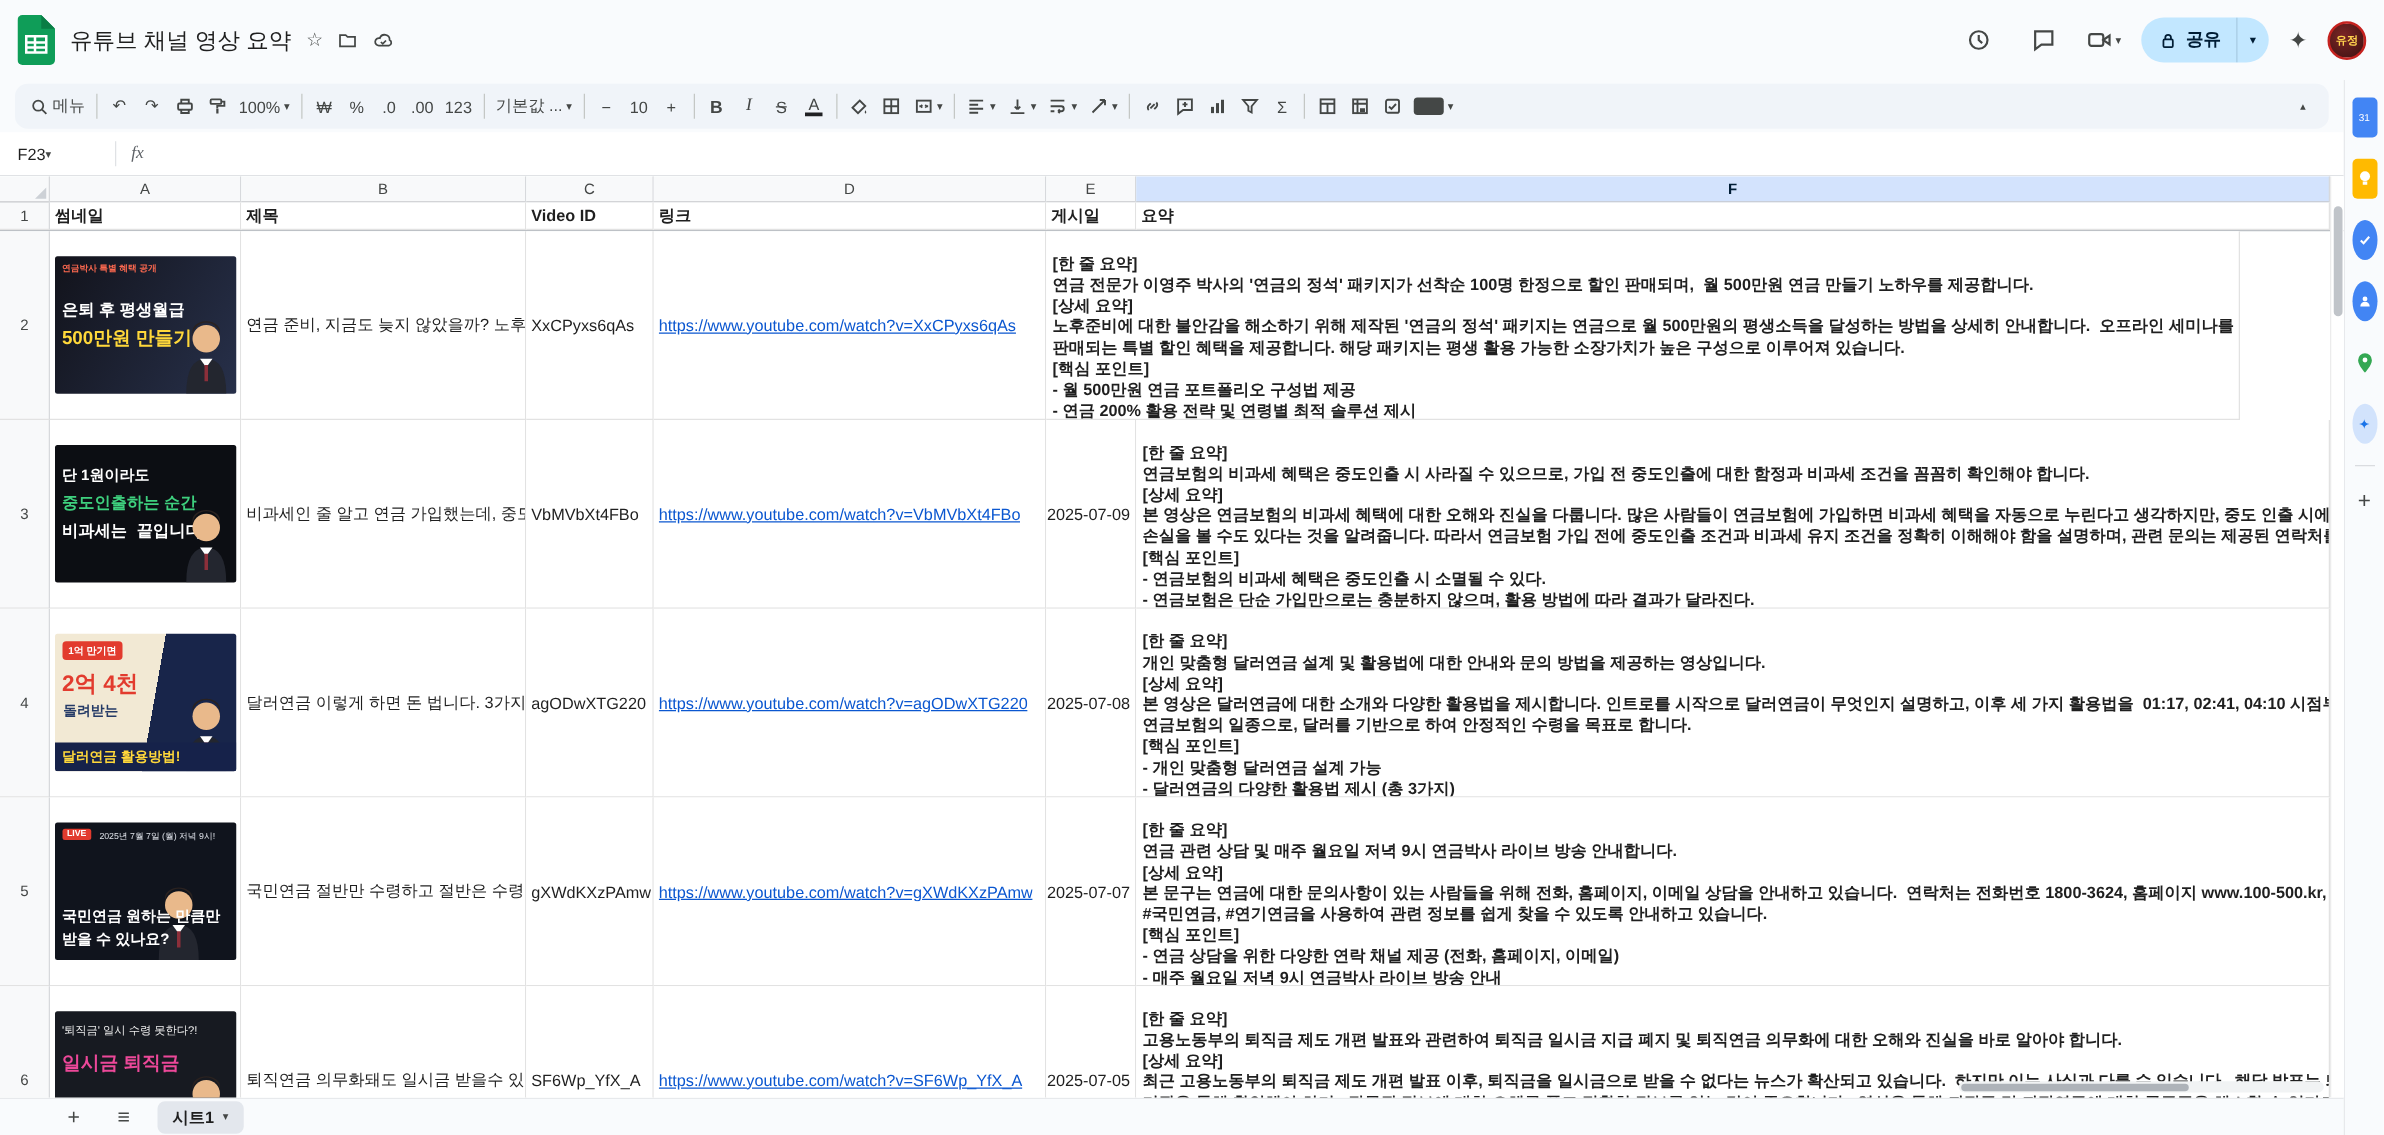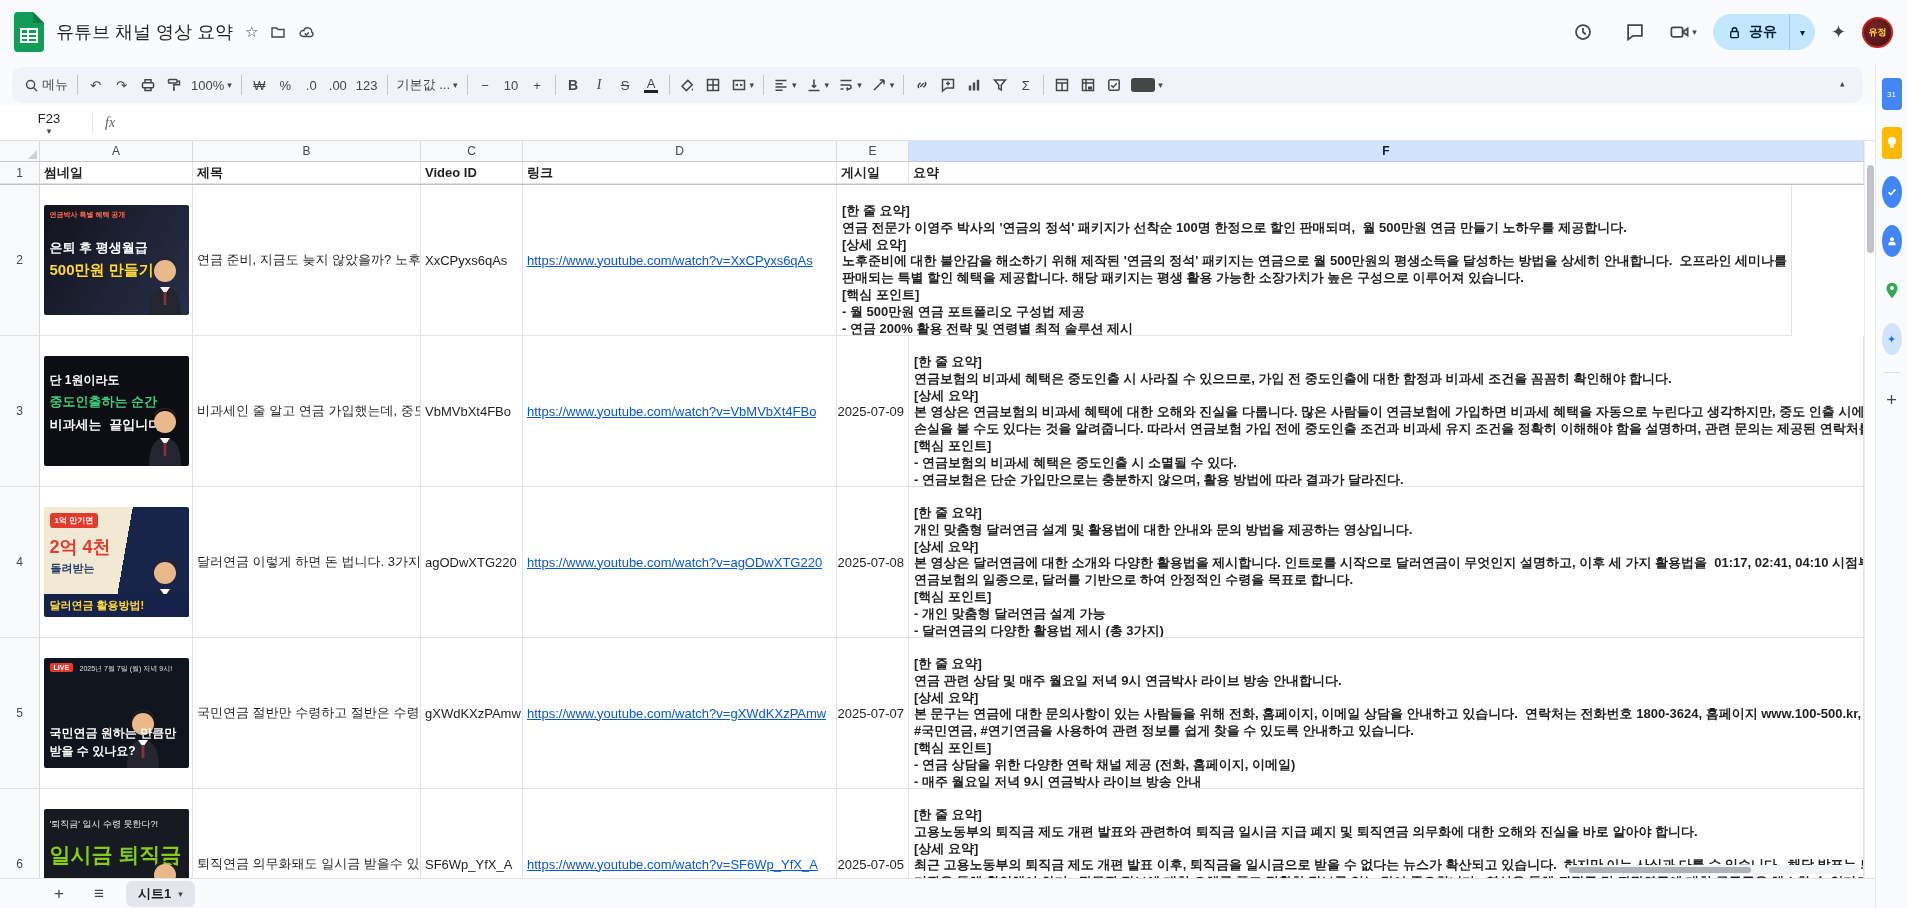--- a/index.html
+++ b/index.html
@@ -42,21 +42,21 @@
   .b-italic { font-style:italic; font-family:"Liberation Serif",serif; font-size:14px; }
   .b-strike { text-decoration:line-through; font-size:13px; }
   .b-color { display:flex; flex-direction:column; align-items:center; line-height:11px; font-size:13px; }
   .b-color .bar { width:14px; height:3px; background:#202124; margin-top:1px; }
   .chip { width:24px; height:14px; background:#444746; border-radius:3px; }
   .up { transform:rotate(180deg); }
   .toolbar .spacer { flex:1; }
 
   
   .formula-bar { height:35px; display:flex; align-items:center; background:#fff; border-bottom:1px solid #e0e2e5; flex:0 0 auto; }
-  .name-box { width:92px; display:flex; align-items:center; justify-content:center; padding:0 8px 0 14px; font-size:13px; color:#1f1f1f;flex-direction:column; }
+  .name-box { width:92px; display:flex; align-items:center; justify-content:flex-start; padding:0 8px 0 14px; font-size:13px; color:#1f1f1f; }
   .fb-sep { width:1px; height:20px; background:#e0e2e5; }
   .fx { font-style:italic; font-family:"Liberation Serif",serif; color:#5f6368; font-size:14px; padding:0 12px; }
   .formula-input { flex:1; height:100%; }
 
   
   .grid-area { flex:1; min-height:0; position:relative; overflow:hidden; background:#fff; }
   .colhead-row { display:flex; height:21px; }
   .corner { width:40px; height:21px; background:#f8f9fa; border-right:1px solid #d7d9dc; border-bottom:1px solid #c6c8cb; position:relative; flex:0 0 auto; }
   .corner:after { content:""; position:absolute; right:2px; bottom:2px; border-left:9px solid transparent; border-bottom:9px solid #cdd1d6; }
   .colh { height:21px; background:#f8f9fa; border-right:1px solid #d7d9dc; border-bottom:1px solid #c6c8cb; display:flex; align-items:center; justify-content:center; font-size:12px; color:#444746; flex:0 0 auto; }
@@ -99,21 +99,21 @@
   .t4 .l1b { top:54px; left:7px; font-size:11px; color:#243a66; }
   .t4 .l2 { bottom:0; left:0; right:0; background:#16224a; color:#ffd83a; font-size:11px; padding:4px 6px; white-space:nowrap; }
   .t5 { background:#10141d; }
   .t5 .live { top:5px; left:6px; background:#e23b2e; color:#fff; font-size:7px; padding:1px 4px; border-radius:2px; }
   .t5 .top { top:6px; left:36px; font-size:7px; color:#dfe3ea; font-weight:400; }
   .t5 .l1 { bottom:26px; left:6px; font-size:12px; }
   .t5 .l2 { bottom:8px; left:6px; font-size:12px; }
   .t5 .person { right:24px; }
   .t6 { background:#171a21; }
   .t6 .top { top:9px; left:6px; font-size:9px; color:#eeeeee; font-weight:400; }
-  .t6 .l1 { top:32px; left:6px; font-size:21px; color:#84cc16; }
+  .t6 .l1 { top:32px; left:6px; font-size:15px; color:#ec4899; }
 
   
   .bottom-bar { height:30px; flex:0 0 auto; display:flex; align-items:center; gap:14px; padding-left:46px; background:#f9fbfd; border-top:1px solid #e1e3e6; }
   .bb-ic { width:26px; height:26px; display:flex; align-items:center; justify-content:center; color:#444746; font-size:17px; border-radius:50%; }
   .sheet-tab { display:flex; align-items:center; gap:7px; background:#e3e7ed; border-radius:6px; padding:4px 12px; font-size:13px; font-weight:700; color:#1f1f1f; }
 
   
   .rail { width:32px; background:#f9fbfd; border-left:1px solid #e7e9ec; display:flex; flex-direction:column; align-items:center; padding-top:14px; gap:17px; }
   .rail-ic { width:20px; height:32px; display:flex; align-items:center; justify-content:center; border-radius:4px; font-size:9px; font-weight:400; }
   .cal { background:#4285f4; color:#fff; font-size:8px; }

